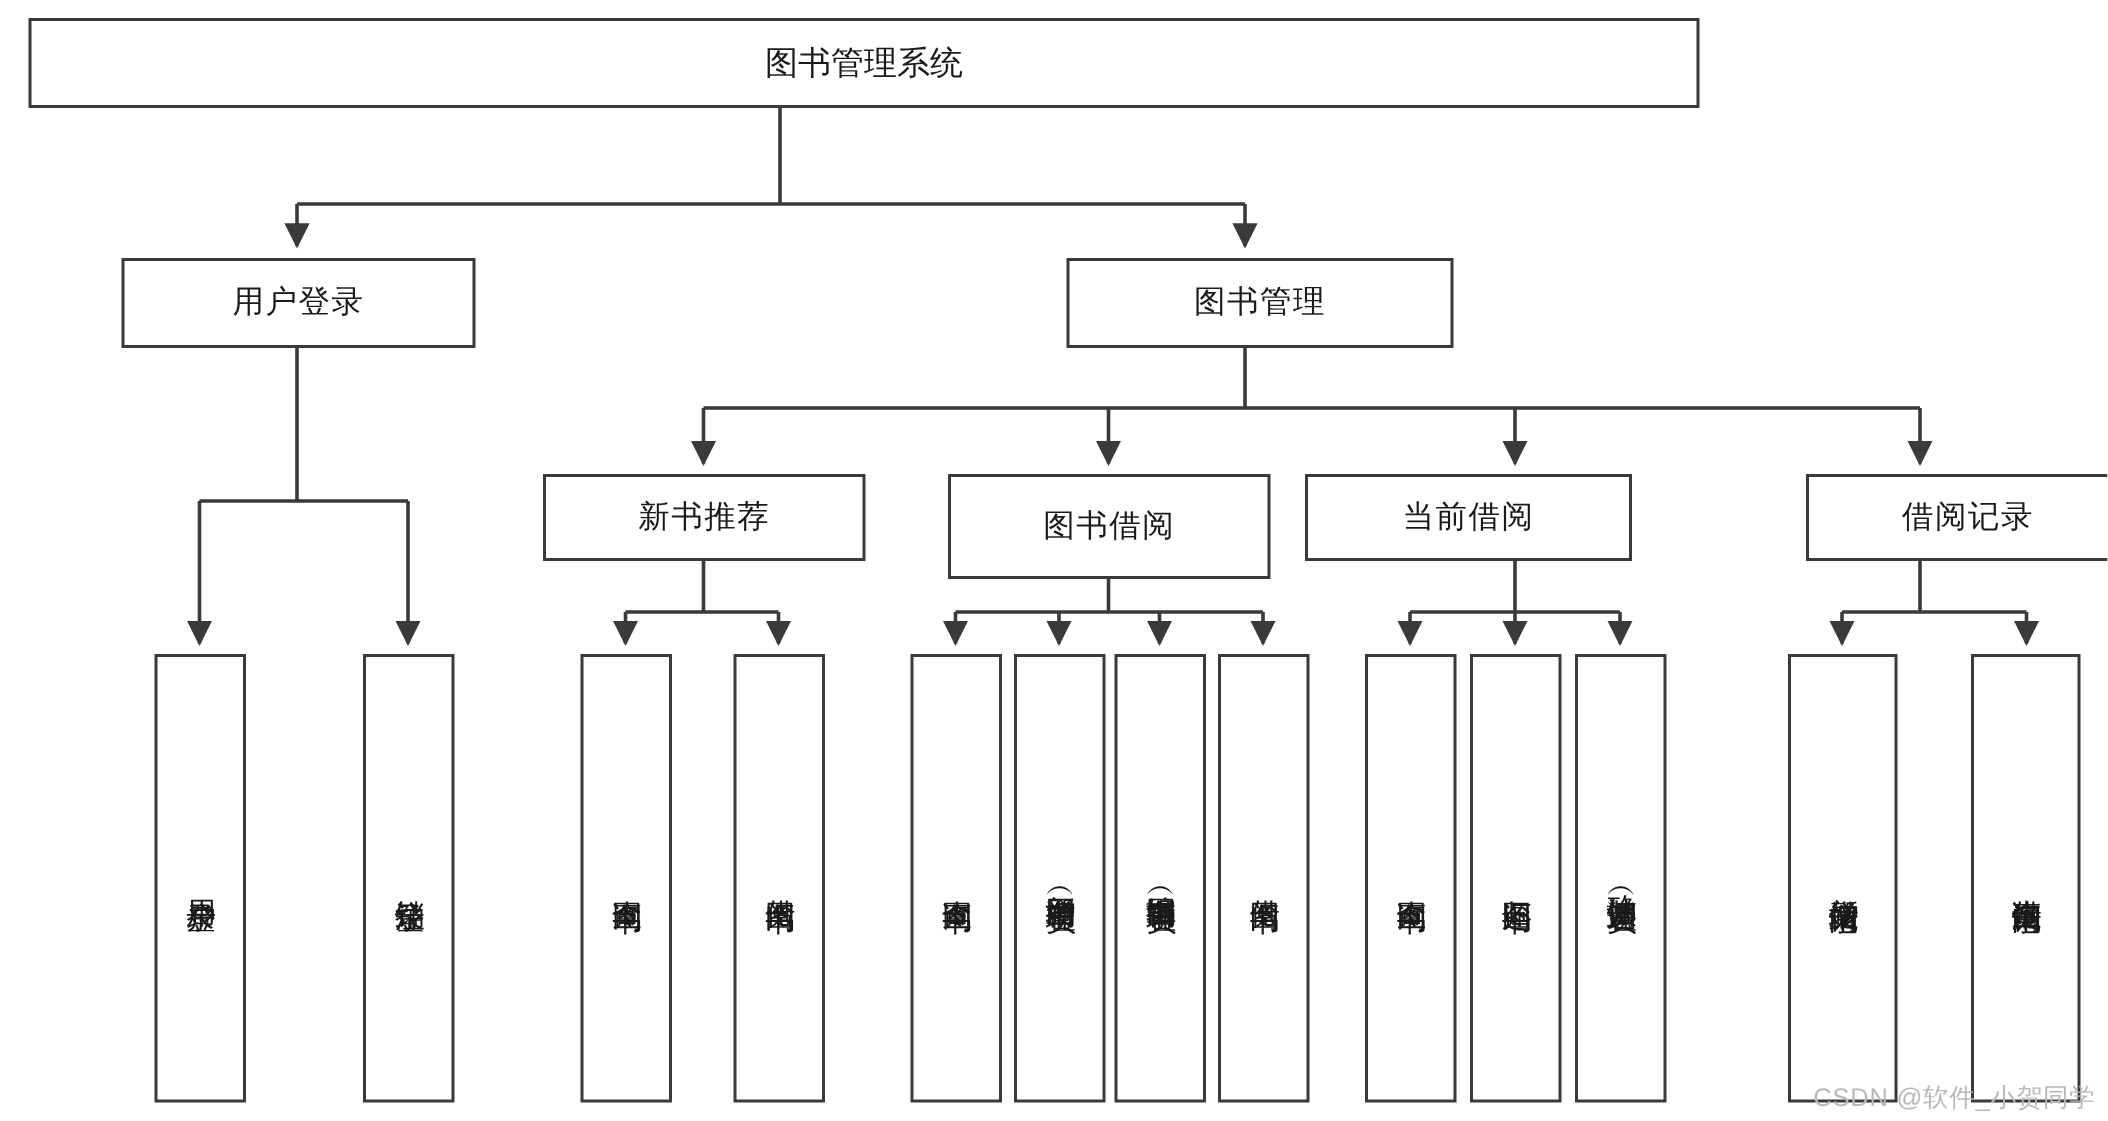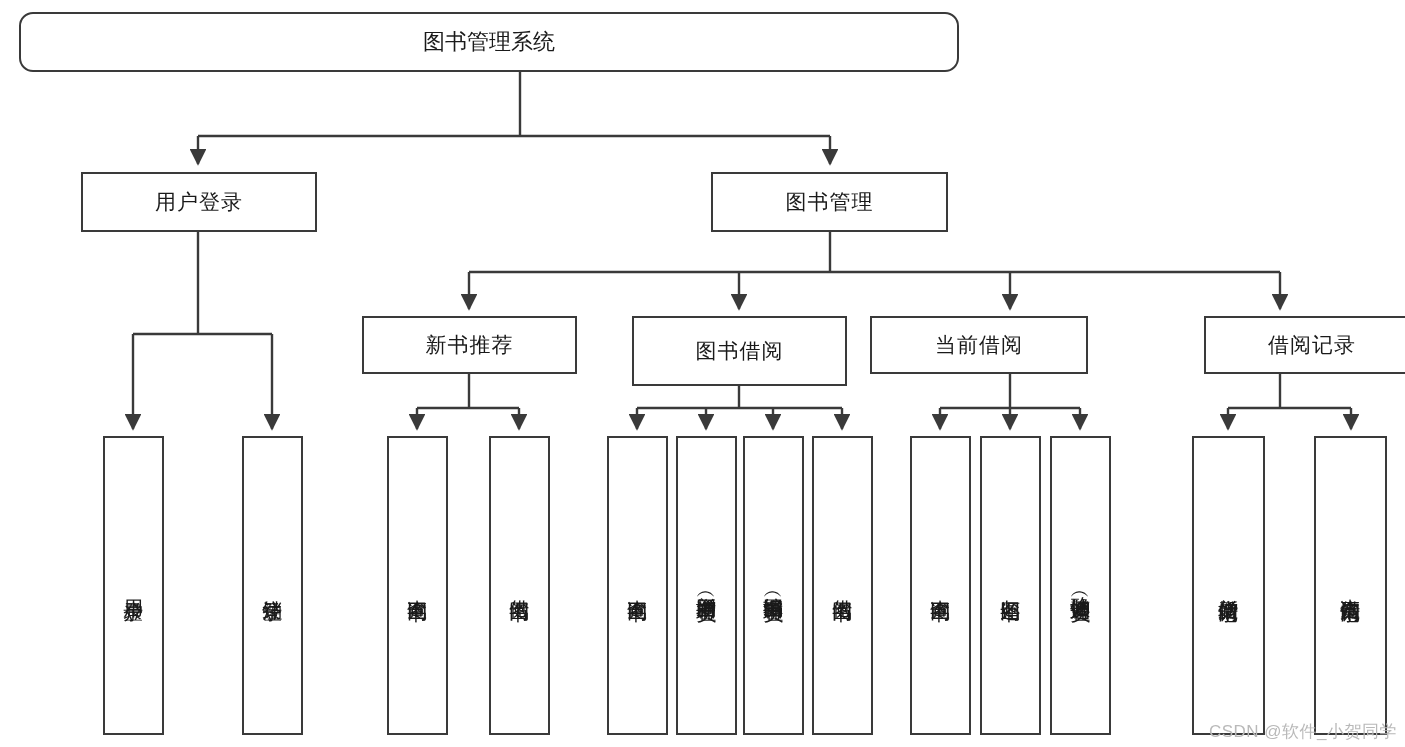--- a/index.html
+++ b/index.html
@@ -116,28 +116,28 @@
       <path d="M 1010 408 L 1010 429" marker-end="url(#arrow)"></path>
       <path d="M 1080 408 L 1080 429" marker-end="url(#arrow)"></path>
 
       <path d="M 1280 374 L 1280 408"></path>
       <path d="M 1228 408 L 1351 408"></path>
       <path d="M 1228 408 L 1228 429" marker-end="url(#arrow)"></path>
       <path d="M 1351 408 L 1351 429" marker-end="url(#arrow)"></path>
     </g>
   </svg>
 
-  <div class="node root" style="left:19px; top:12px; width:940px; height:60px;border-radius:14px;">
+  <div class="node root" style="left:19px; top:12px; width:1114px; height:60px;">
     <span>图书管理系统</span>
   </div>
 
   <div class="node h" style="left:81px; top:172px; width:236px; height:60px;">
     <span>用户登录</span>
   </div>
-  <div class="node h" style="left:711px; top:172px; width:237px; height:60px;text-align:center;">
+  <div class="node h" style="left:711px; top:172px; width:258px; height:60px;text-align:center;">
     <span>图书管理</span>
   </div>
 
   <div class="node h" style="left:362px; top:316px; width:215px; height:58px;">
     <span>新书推荐</span>
   </div>
   <div class="node h" style="left:632px; top:316px; width:215px; height:70px;">
     <span>图书借阅</span>
   </div>
   <div class="node h" style="left:870px; top:316px; width:218px; height:58px;">

